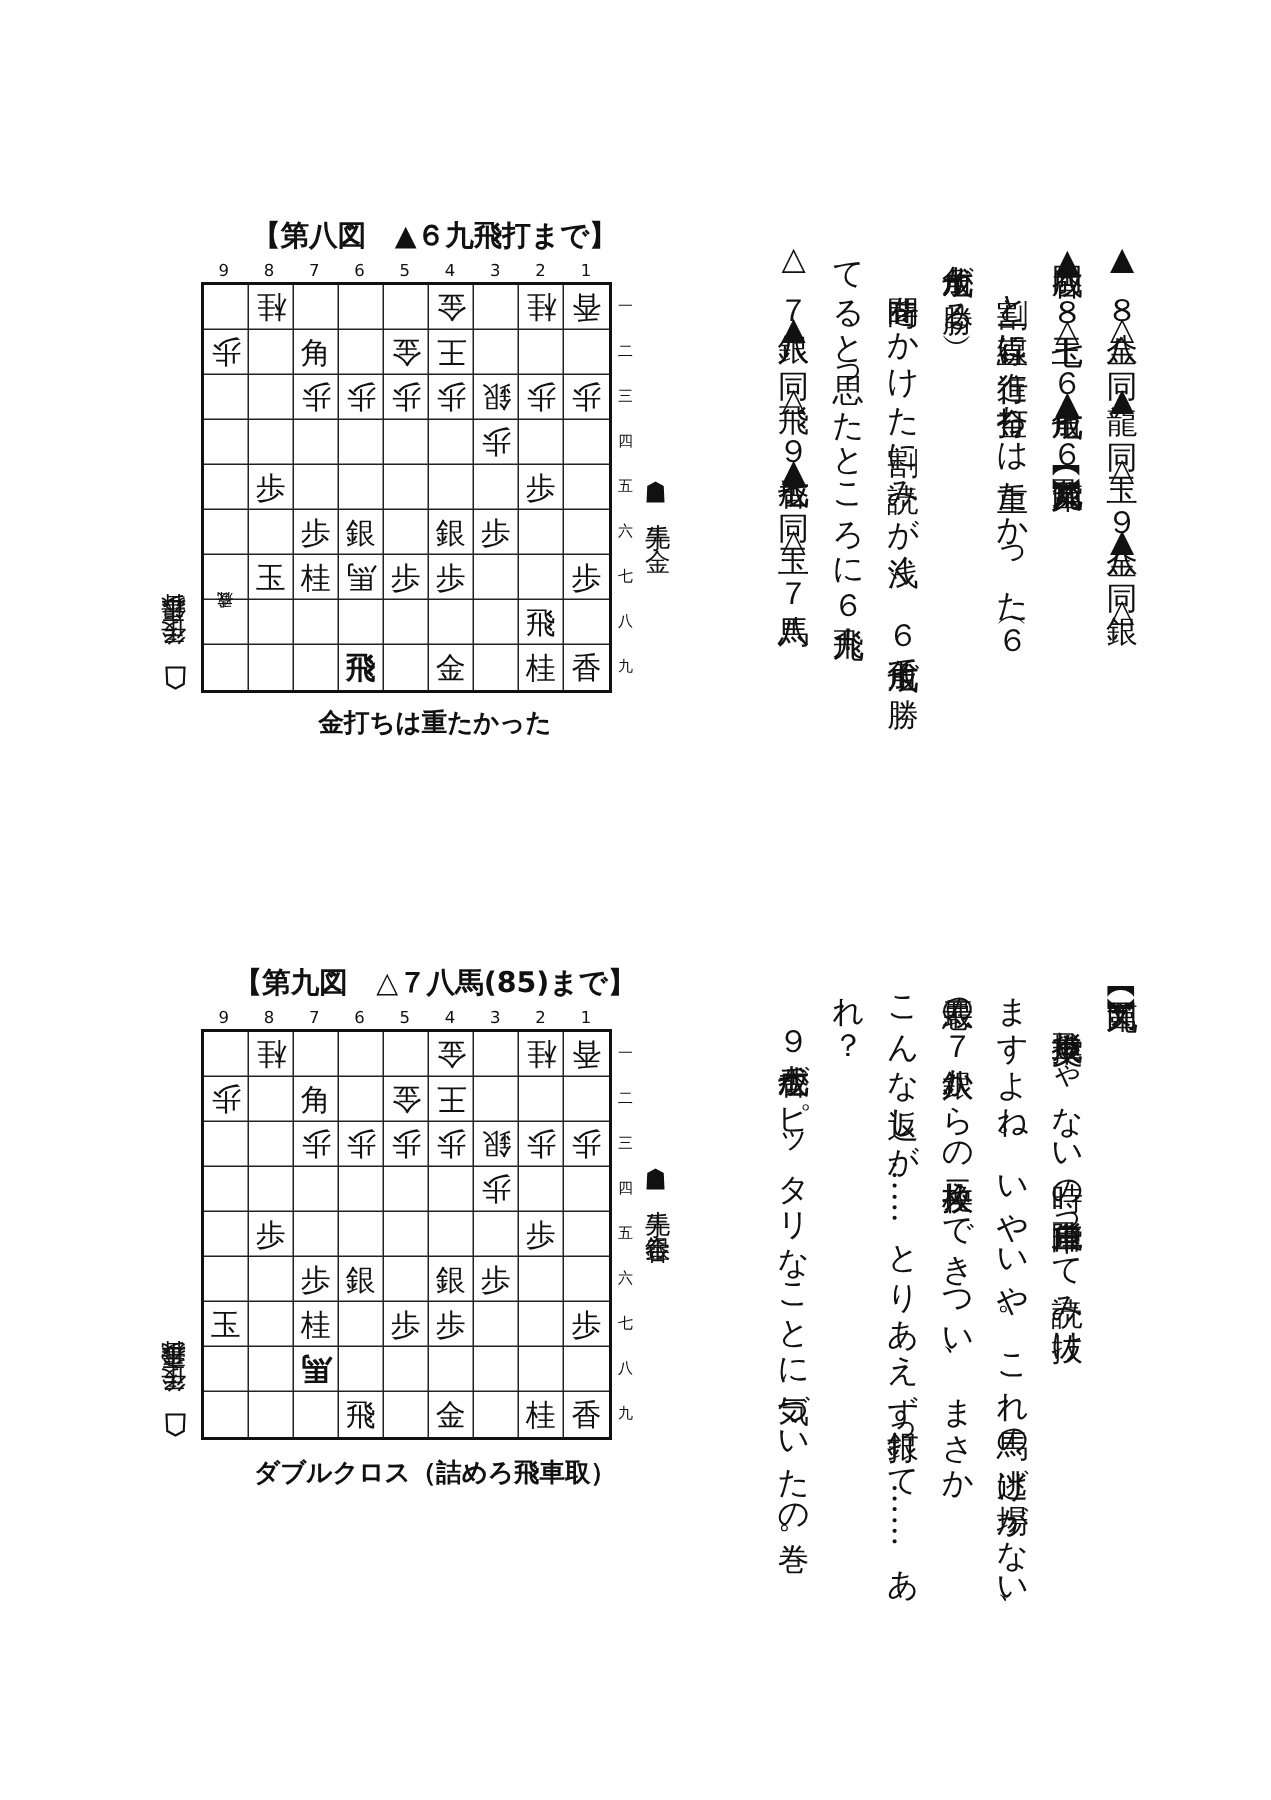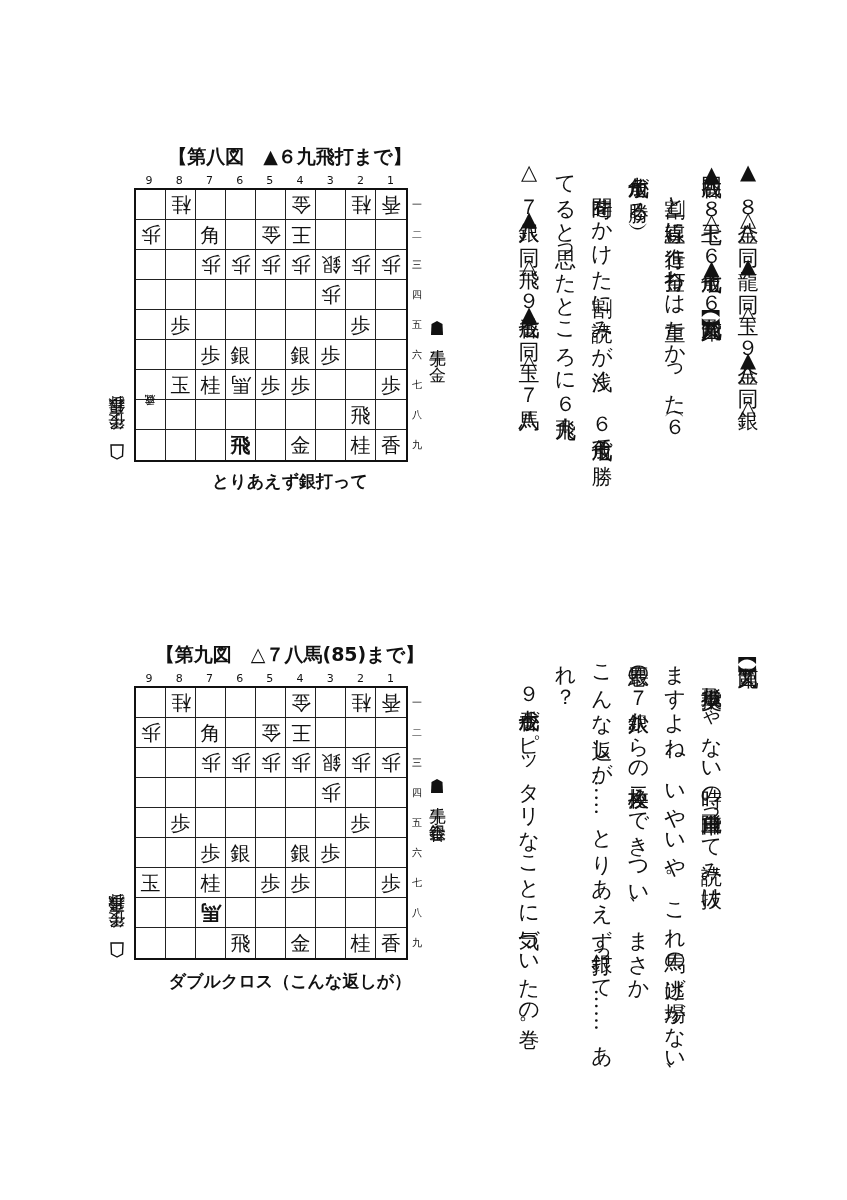--- a/index.html
+++ b/index.html
@@ -217,21 +217,21 @@
   <div class="gote-hand" style="top:50px; height:270px;">
     <span class="mark-white-inline"><svg viewBox="0 0 14 16">
           <path d="M7 1 L12.5 4 L13 15 L1 15 L1.5 4 Z" fill="none" stroke="#111" stroke-width="1.4"></path>
         </svg></span><span>後手</span>　<span>銀香歩三</span>
   </div>
   <div class="sente-hand" style="top:180px;">
     <span class="mark-black-inline"><svg viewBox="0 0 14 16">
           <path d="M7 1 L12.5 4 L13 15 L1 15 L1.5 4 Z" fill="#111"></path>
         </svg></span><span>先手</span>　<span>金</span>
   </div>
-  <div class="caption" style="top:330px;">とりあえず銀打って</div>
+  <div class="caption" style="top:330px;">金打ちは重たかった</div>
 </div>
 
 <div class="diagram" style="top:638px; height:360px;">
   <div class="diag-title" style="top:4px;">【第九図　△７八馬(85)まで】</div>
   <div class="file-labels" style="top:34px;" id="files9">
       <span>9</span>
       <span>8</span>
       <span>7</span>
       <span>6</span>
       <span>5</span>
@@ -401,21 +401,21 @@
   <div class="gote-hand" style="top:50px; height:270px;">
     <span class="mark-white-inline"><svg viewBox="0 0 14 16">
           <path d="M7 1 L12.5 4 L13 15 L1 15 L1.5 4 Z" fill="none" stroke="#111" stroke-width="1.4"></path>
         </svg></span><span>後手</span>　<span>飛香歩三</span>
   </div>
   <div class="sente-hand" style="top:140px;">
     <span class="mark-black-inline"><svg viewBox="0 0 14 16">
           <path d="M7 1 L12.5 4 L13 15 L1 15 L1.5 4 Z" fill="#111"></path>
         </svg></span><span>先手</span>　<span>金銀香</span>
   </div>
-  <div class="caption" style="top:332px;">ダブルクロス（こんな返しが）</div>
+  <div class="caption" style="top:332px;">ダブルクロス（詰めろ飛車取）</div>
 </div>
 
 <div id="textTop">
     <div class="text-col" style="left: 733px; top: 160px;">▲８八金△同　龍▲同　玉△９八金▲同　銀△</div>
     <div class="text-col" style="left: 696.5px; top: 160px;">同成香▲８七玉△６七角成▲６九飛【第八図】</div>
     <div class="text-col" style="left: 660px; top: 160px;">　割と一直線に進行、金打ちは重たかった（６</div>
     <div class="text-col" style="left: 623.5px; top: 160px;">七角成が勝る）。</div>
     <div class="text-col" style="left: 587px; top: 160px;">　時間をかけた割に読みが浅く、６七角成で勝</div>
     <div class="text-col" style="left: 550.5px; top: 160px;">てると思ったところに６九飛！</div>
     <div class="text-col" style="left: 514px; top: 160px;">△７八銀▲同　飛△９七成香▲同　玉△７八馬</div>

